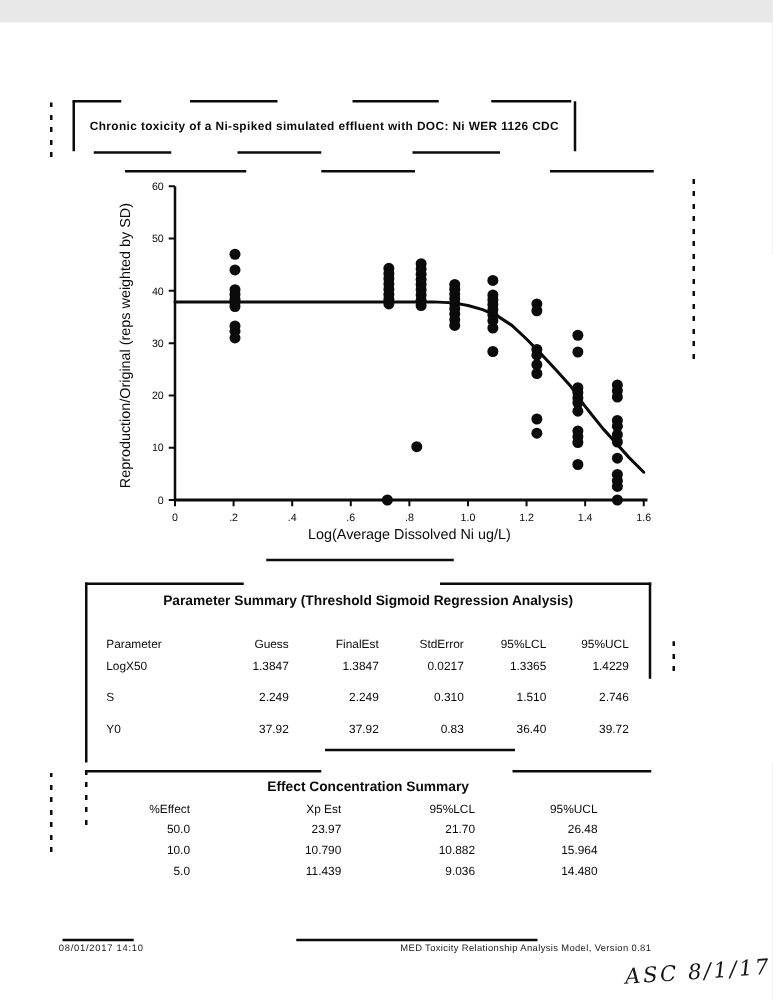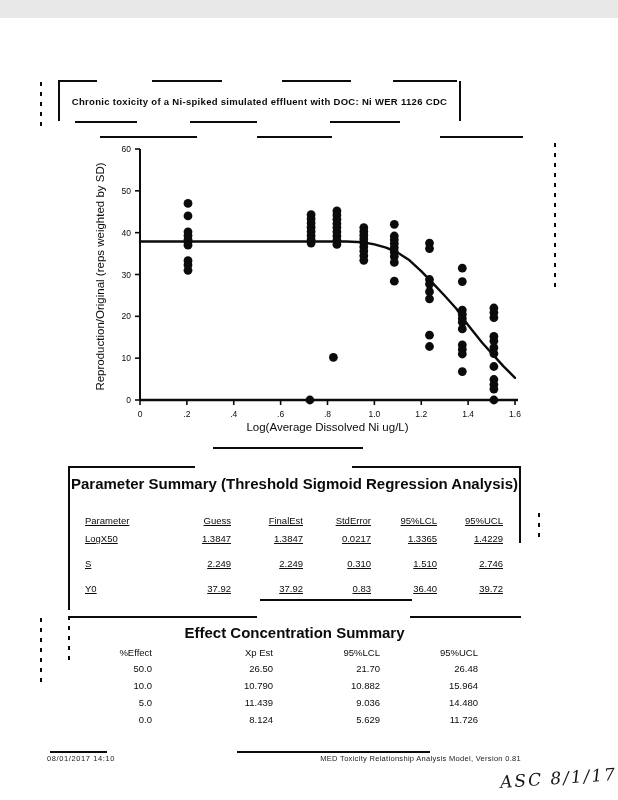--- a/index.html
+++ b/index.html
@@ -20,29 +20,29 @@
     border-left:2px solid #0b0b0b; border-right:2px solid #0b0b0b;
     display:flex; align-items:center; justify-content:center;
     font-weight:bold; font-size:9.5px; letter-spacing:0.3px; white-space:nowrap;
   }
 
   .chart-svg { position:absolute; left:30px; top:118px; }
 
   .box { position:absolute; left:68px; width:453px; }
   .box1 { top:448px; height:144px; }
   .box2 { top:598px; height:137px; }
-  .tbl-title { text-align:center; font-weight:bold; font-size:15px; }
+  .tbl-title { text-align:center; font-weight:bold; font-size:11px; }
   .box1 .tbl-title { margin-top:9px; }
   .box2 .tbl-title { margin-top:8px; }
 
   table { border-collapse:collapse; table-layout:fixed; }
   td, th { padding:0; font-weight:normal; white-space:nowrap; font-size:9.5px; }
   .al { text-align:left; padding-left:17px; }
   .ar { text-align:right; }
-  #param-table { margin-top:8px;text-decoration:underline; }
+  #param-table { margin-top:8px; }
   #param-table th { height:26px; vertical-align:bottom; }
   #param-table td { height:25px; vertical-align:middle; }
   #effect-table { margin-top:3px; }
   #effect-table th { height:16px; vertical-align:middle; }
   #effect-table td { height:17px; vertical-align:middle; }
 
   .footer-left  { position:absolute; left:47px;  top:736px; font-size:7.5px; letter-spacing:0.6px; color:#1a1a1a; }
   .footer-right { position:absolute; right:97px; top:736px; font-size:7.5px; letter-spacing:0.3px; color:#1a1a1a; }
   .handwriting  {
     position:absolute; left:500px; top:750px;
@@ -273,42 +273,36 @@
           <tr>
             <th class="ar">%Effect</th>
             <th class="ar">Xp Est</th>
             <th class="ar">95%LCL</th>
             <th class="ar">95%UCL</th>
           </tr>
         </thead>
         <tbody>
           <tr>
             <td class="ar">50.0</td>
-            <td class="ar">26.50</td>
+            <td class="ar">23.97</td>
             <td class="ar">21.70</td>
             <td class="ar">26.48</td>
           </tr>
           <tr>
             <td class="ar">10.0</td>
             <td class="ar">10.790</td>
             <td class="ar">10.882</td>
             <td class="ar">15.964</td>
           </tr>
           <tr>
             <td class="ar">5.0</td>
             <td class="ar">11.439</td>
             <td class="ar">9.036</td>
             <td class="ar">14.480</td>
           </tr>
-          <tr>
-            <td class="ar">0.0</td>
-            <td class="ar">8.124</td>
-            <td class="ar">5.629</td>
-            <td class="ar">11.726</td>
-          </tr>
         </tbody>
       </table>
   </div>
 
   <div class="footer-left">08/01/2017   14:10</div>
   <div class="footer-right">MED Toxicity Relationship Analysis Model, Version 0.81</div>
   <div class="handwriting">ASC 8/1/17</div>
 
 </div>
 

